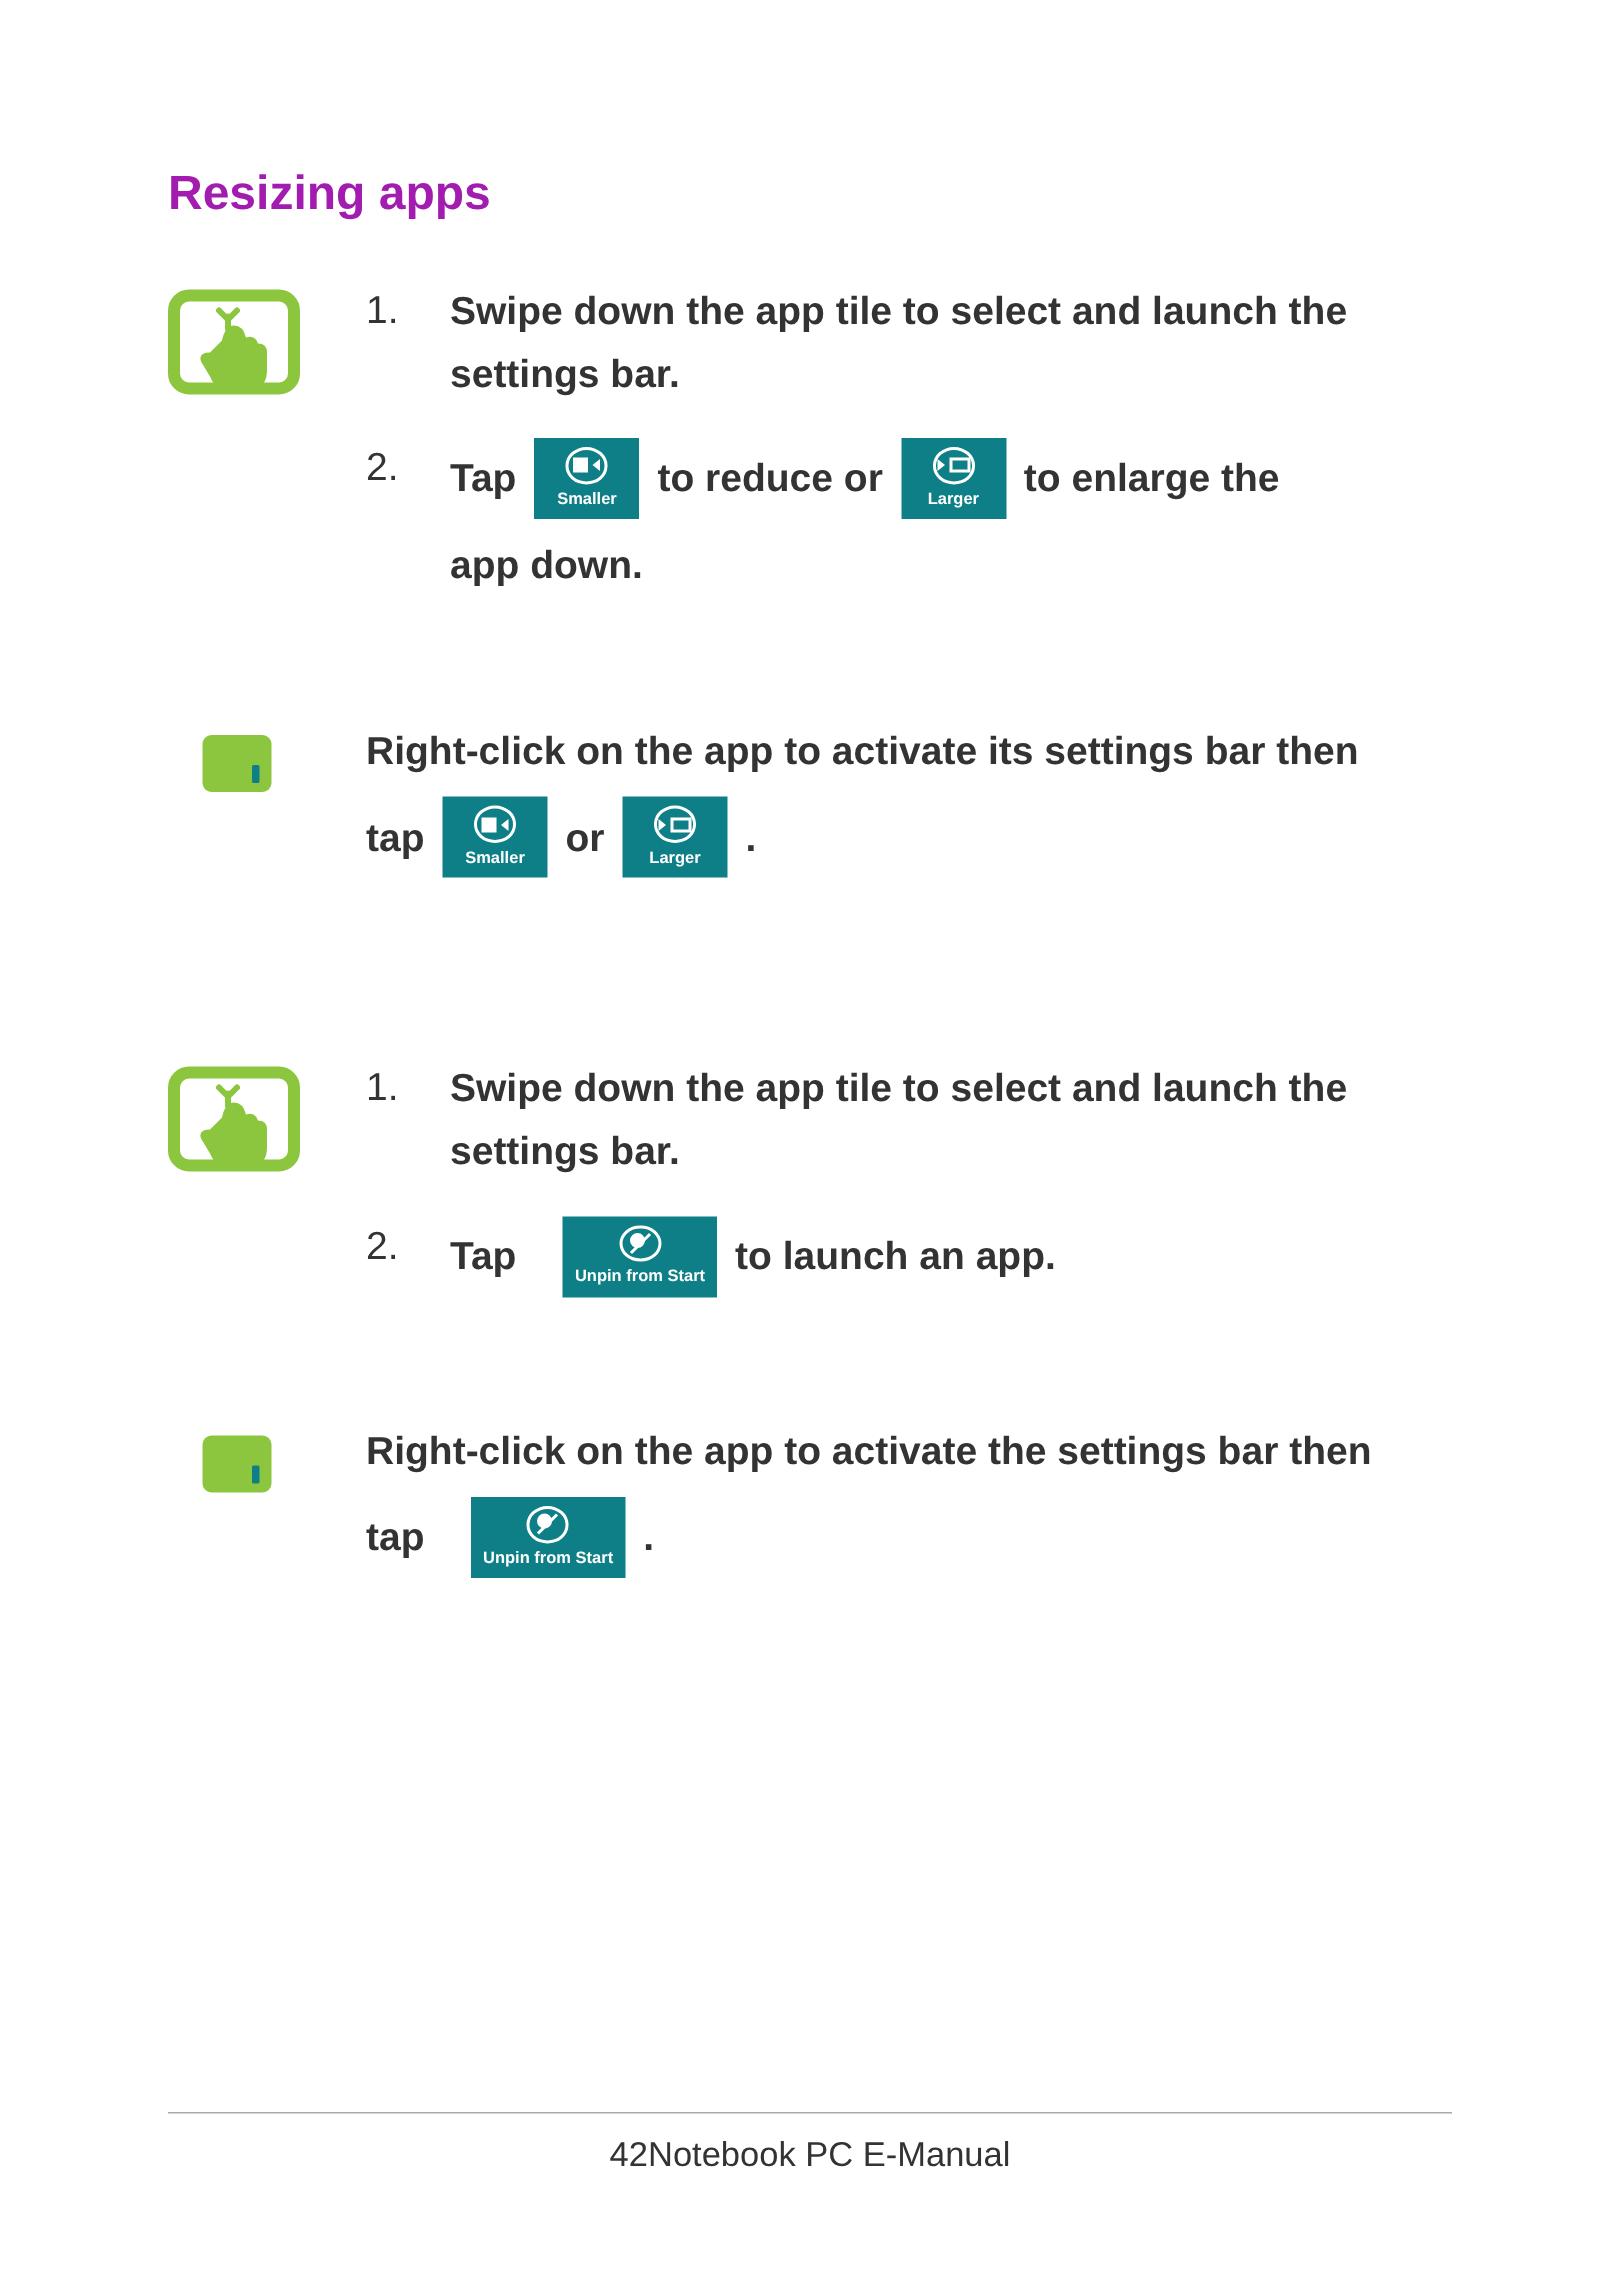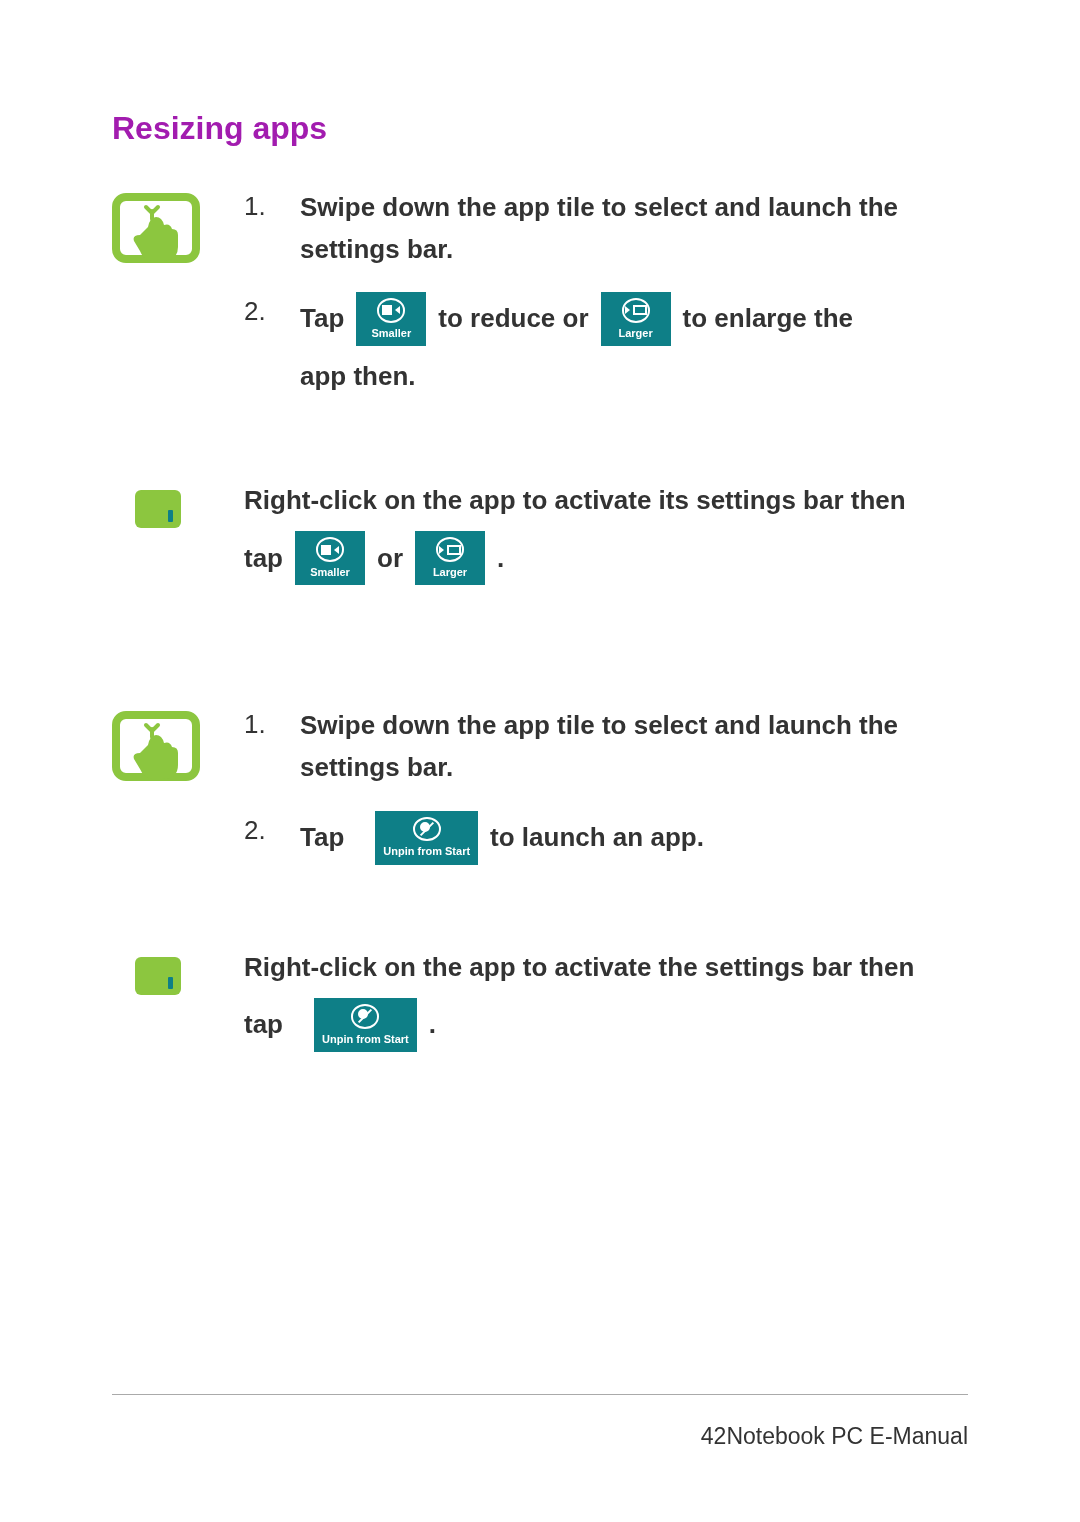--- a/index.html
+++ b/index.html
@@ -105,23 +105,23 @@
     background: #0e7f87;
     border-radius: 1px;
   }
 
   .footer {
     position: absolute;
     bottom: 72px;
     left: 112px;
     right: 112px;
     border-top: 1px solid #aaa;
-    padding-top: 28px;
-    display: flex;
-    justify-content: flex-end;
+    padding-top: 14px;
+    display: flex;
+    justify-content: center;
     font-size: 23px;
     color: #333;
   }
 
   
   .sl-glyph { display:flex; align-items:center; }
   .sl-box { width:10px; height:10px; background:#fff; margin-right:2px; }
   .sl-box.big { width:14px; height:10px; background:transparent; border:2px solid #fff; margin-left:2px; margin-right:0;}
   .sl-arrow-l, .sl-arrow-r { width:0; height:0; }
   .sl-arrow-l { border-top:4px solid transparent; border-bottom:4px solid transparent; border-right:5px solid #fff; margin-left:1px;}
@@ -187,21 +187,21 @@
           <span class="tile-btn">
             <span class="icon-circle">
                 <span class="sl-glyph">
                   <span class="sl-arrow-r"></span>
                   <span class="sl-box big"></span>
                 </span>
               </span>
             <span class="tile-label">Larger</span>
           </span>
           <span>to enlarge the</span>
-          <span style="width:100%">app then.</span>
+          <span style="width:100%">app down.</span>
         </div>
       </div>
     </div>
   </div>
 
   <div class="row paragraph-row">
     <div class="input-icon" style="display:flex;justify-content:center">
       <div class="touchpad-icon"></div>
     </div>
     <div class="steps">

